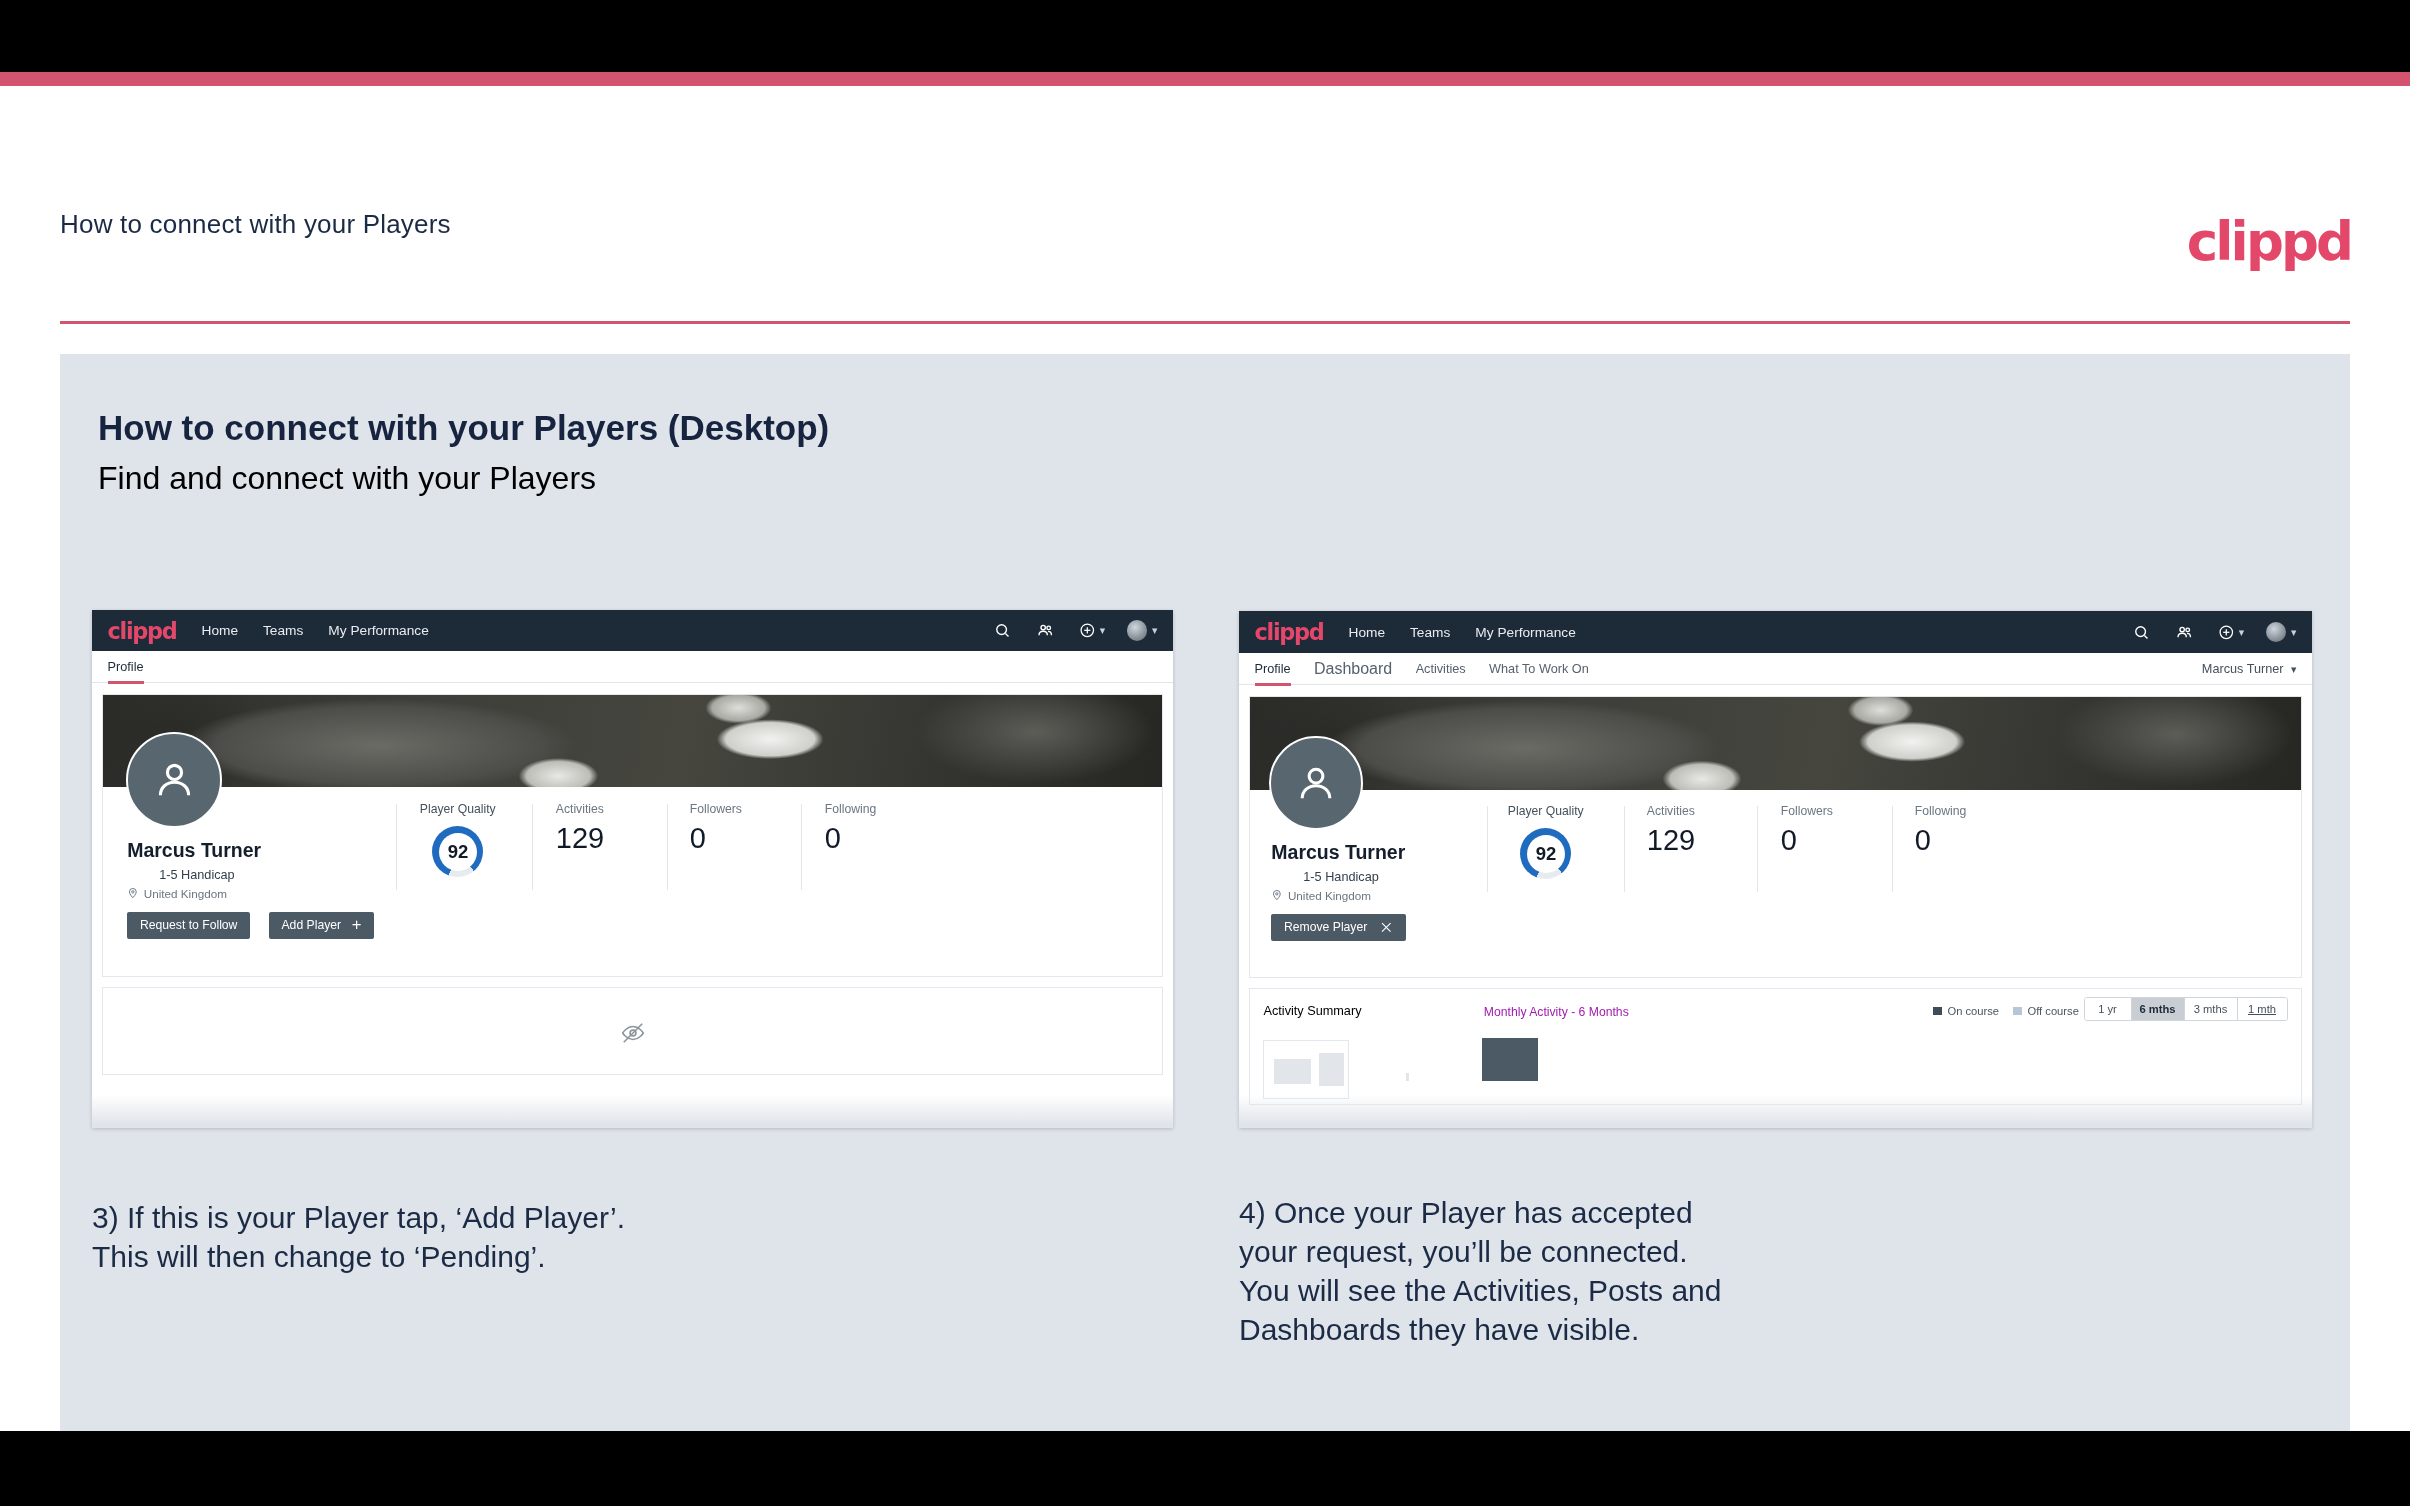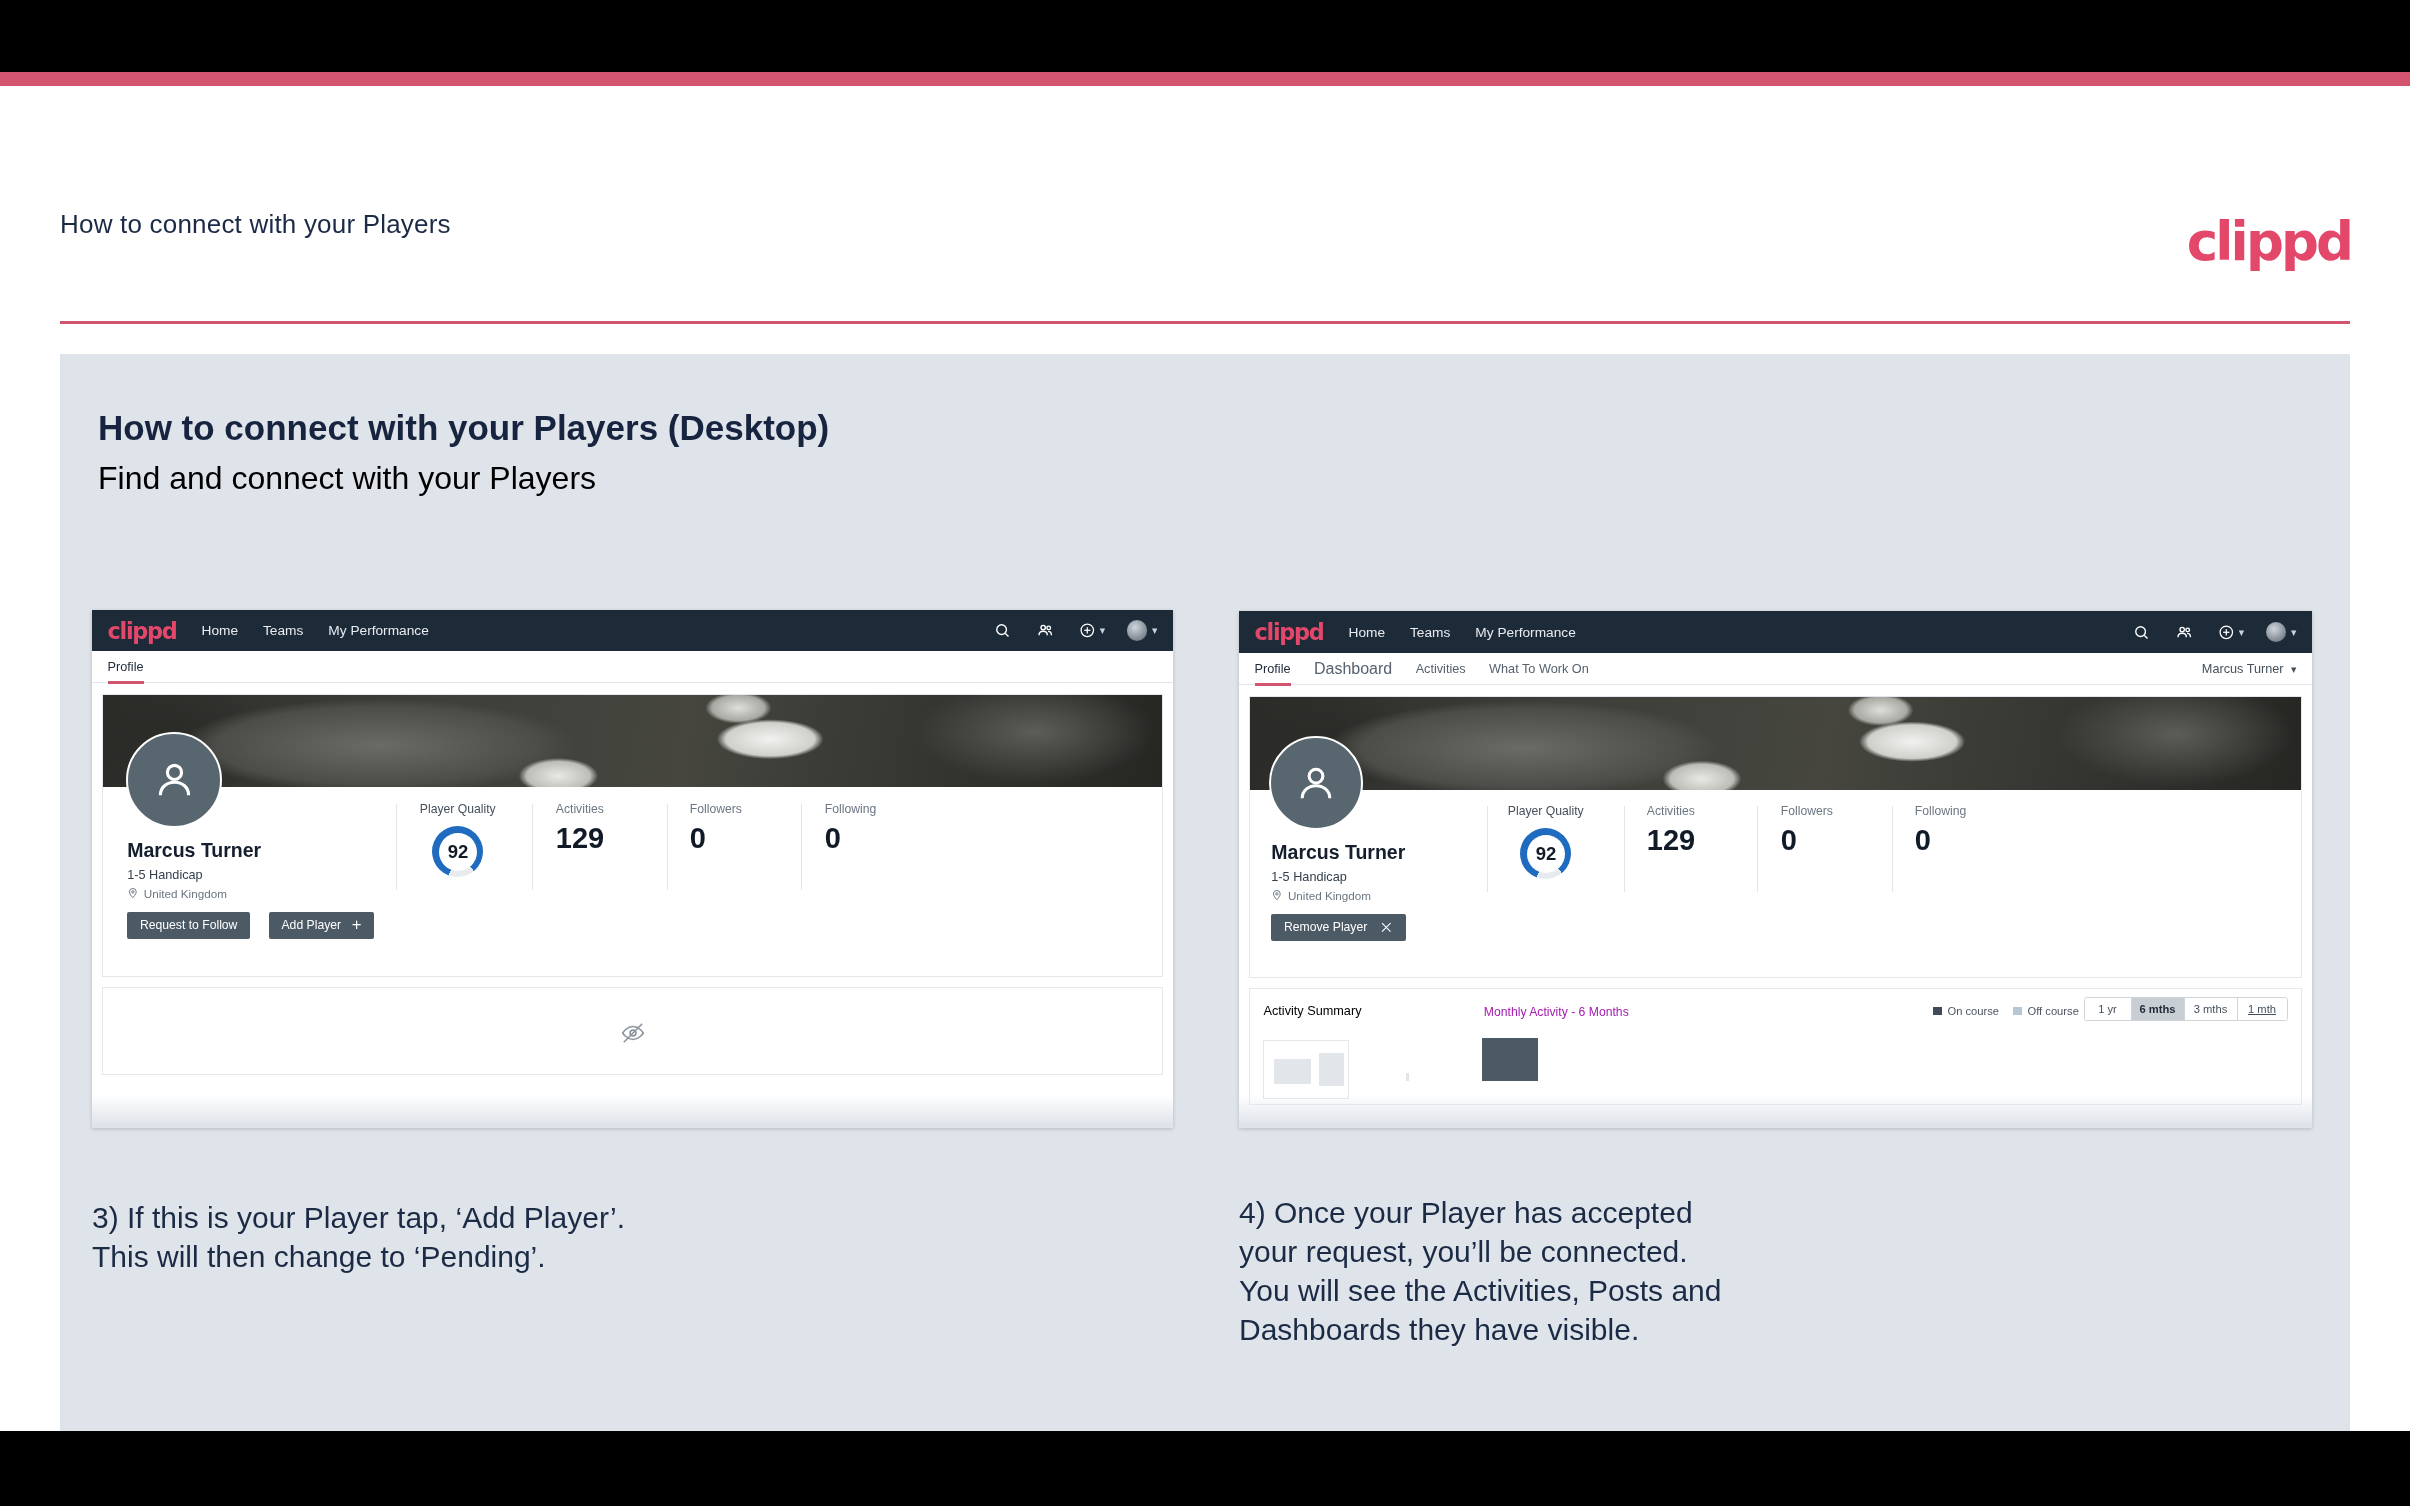--- a/index.html
+++ b/index.html
@@ -98,30 +98,30 @@
       radial-gradient(ellipse 14% 70% at 88% 40%, #5d5d58 0%, rgba(45,45,42,0) 80%),
       radial-gradient(ellipse 12% 80% at 7% 50%, #2a2a27 0%, rgba(30,30,28,0) 80%),
       linear-gradient(100deg, #2b2b28 0%, #3e3e3a 30%, #46463f 55%, #333330 80%, #262623 100%);
   }
   .avatar-big {
     position:absolute; border-radius:50%;
     background:#57666f; border:2.9px solid #fff;
     display:flex; align-items:center; justify-content:center;
   }
   .prof-name { font-weight:bold; color:#141e2c; }
-  .prof-hcp { color:#33404d; }
+  .prof-hcp { color:#33404d;margin-left:32px; }
   .prof-loc { color:#6b7682; display:flex; align-items:center; }
 
   .btn-dark {
     background:#4c5a66; color:#fff; border:none; border-radius:2px;
     display:inline-flex; align-items:center; justify-content:center;
     white-space:nowrap; cursor:pointer;
   }
   .stat-lbl { color:#6b7682; }
-  .stat-val { font-weight:bold; color:#111b28; }
+  .stat-val { font-weight:normal; color:#111b28; }
   .divider-v { background:#e2e6ea; }
 
   .ring {
     position:relative; border-radius:50%;
     display:flex; align-items:center; justify-content:center;
   }
   .ring-num { font-weight:bold; color:#111b28; }
 
   .eye-off { position:absolute; color:#8c959e; }
   .sum-title { color:#000000; }

